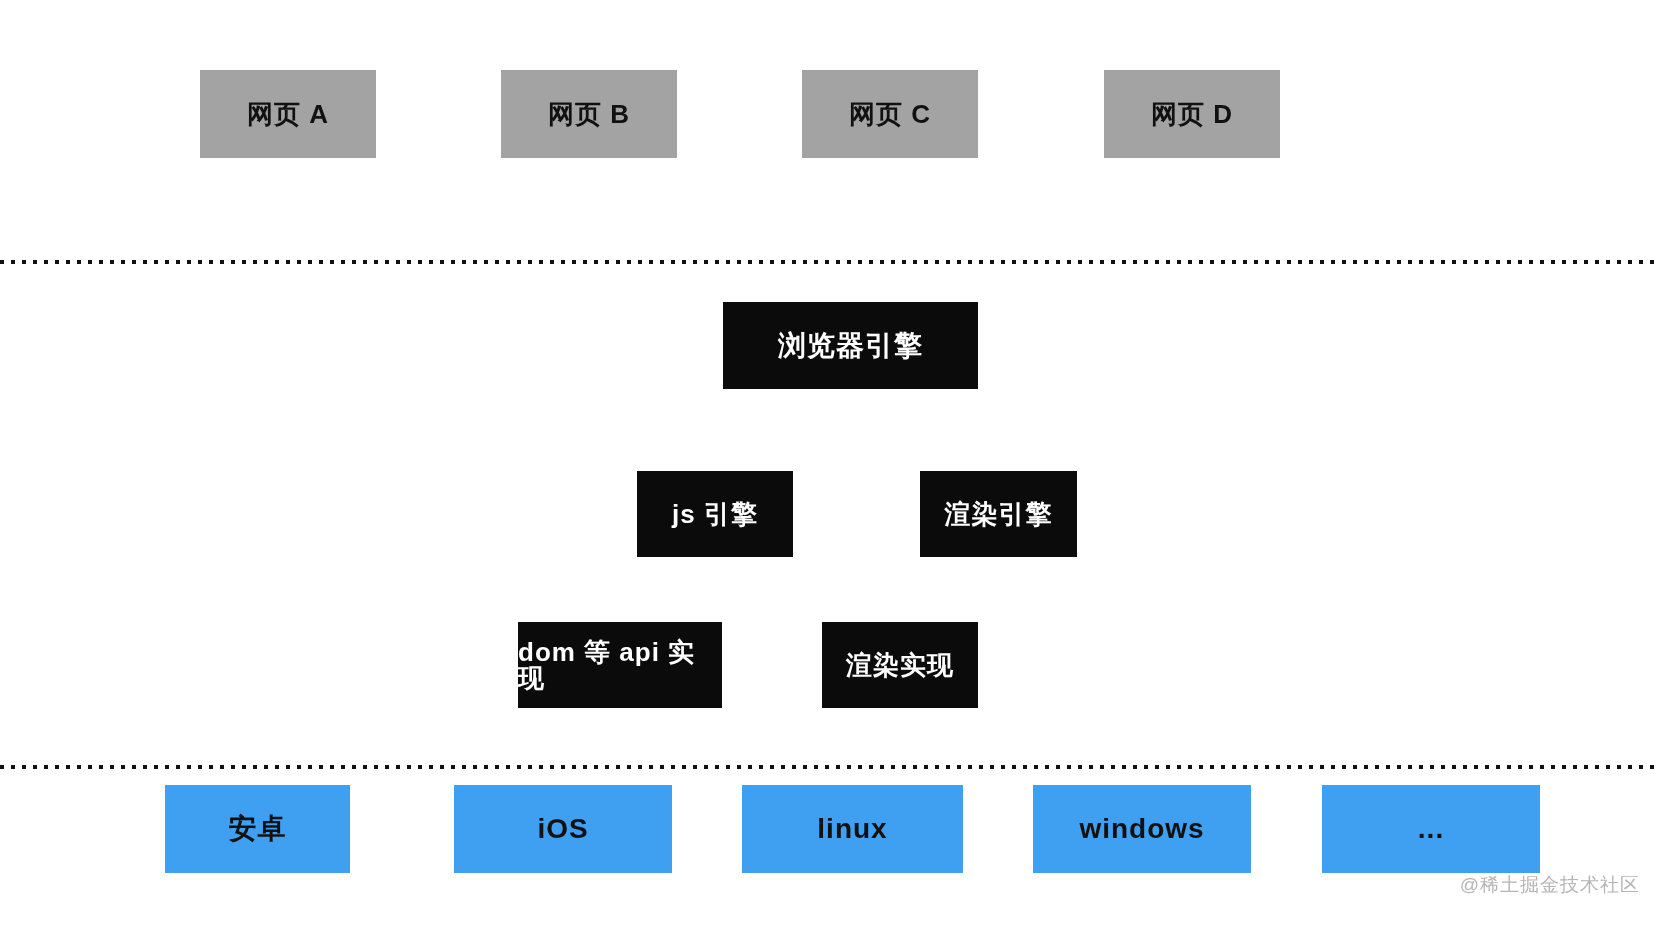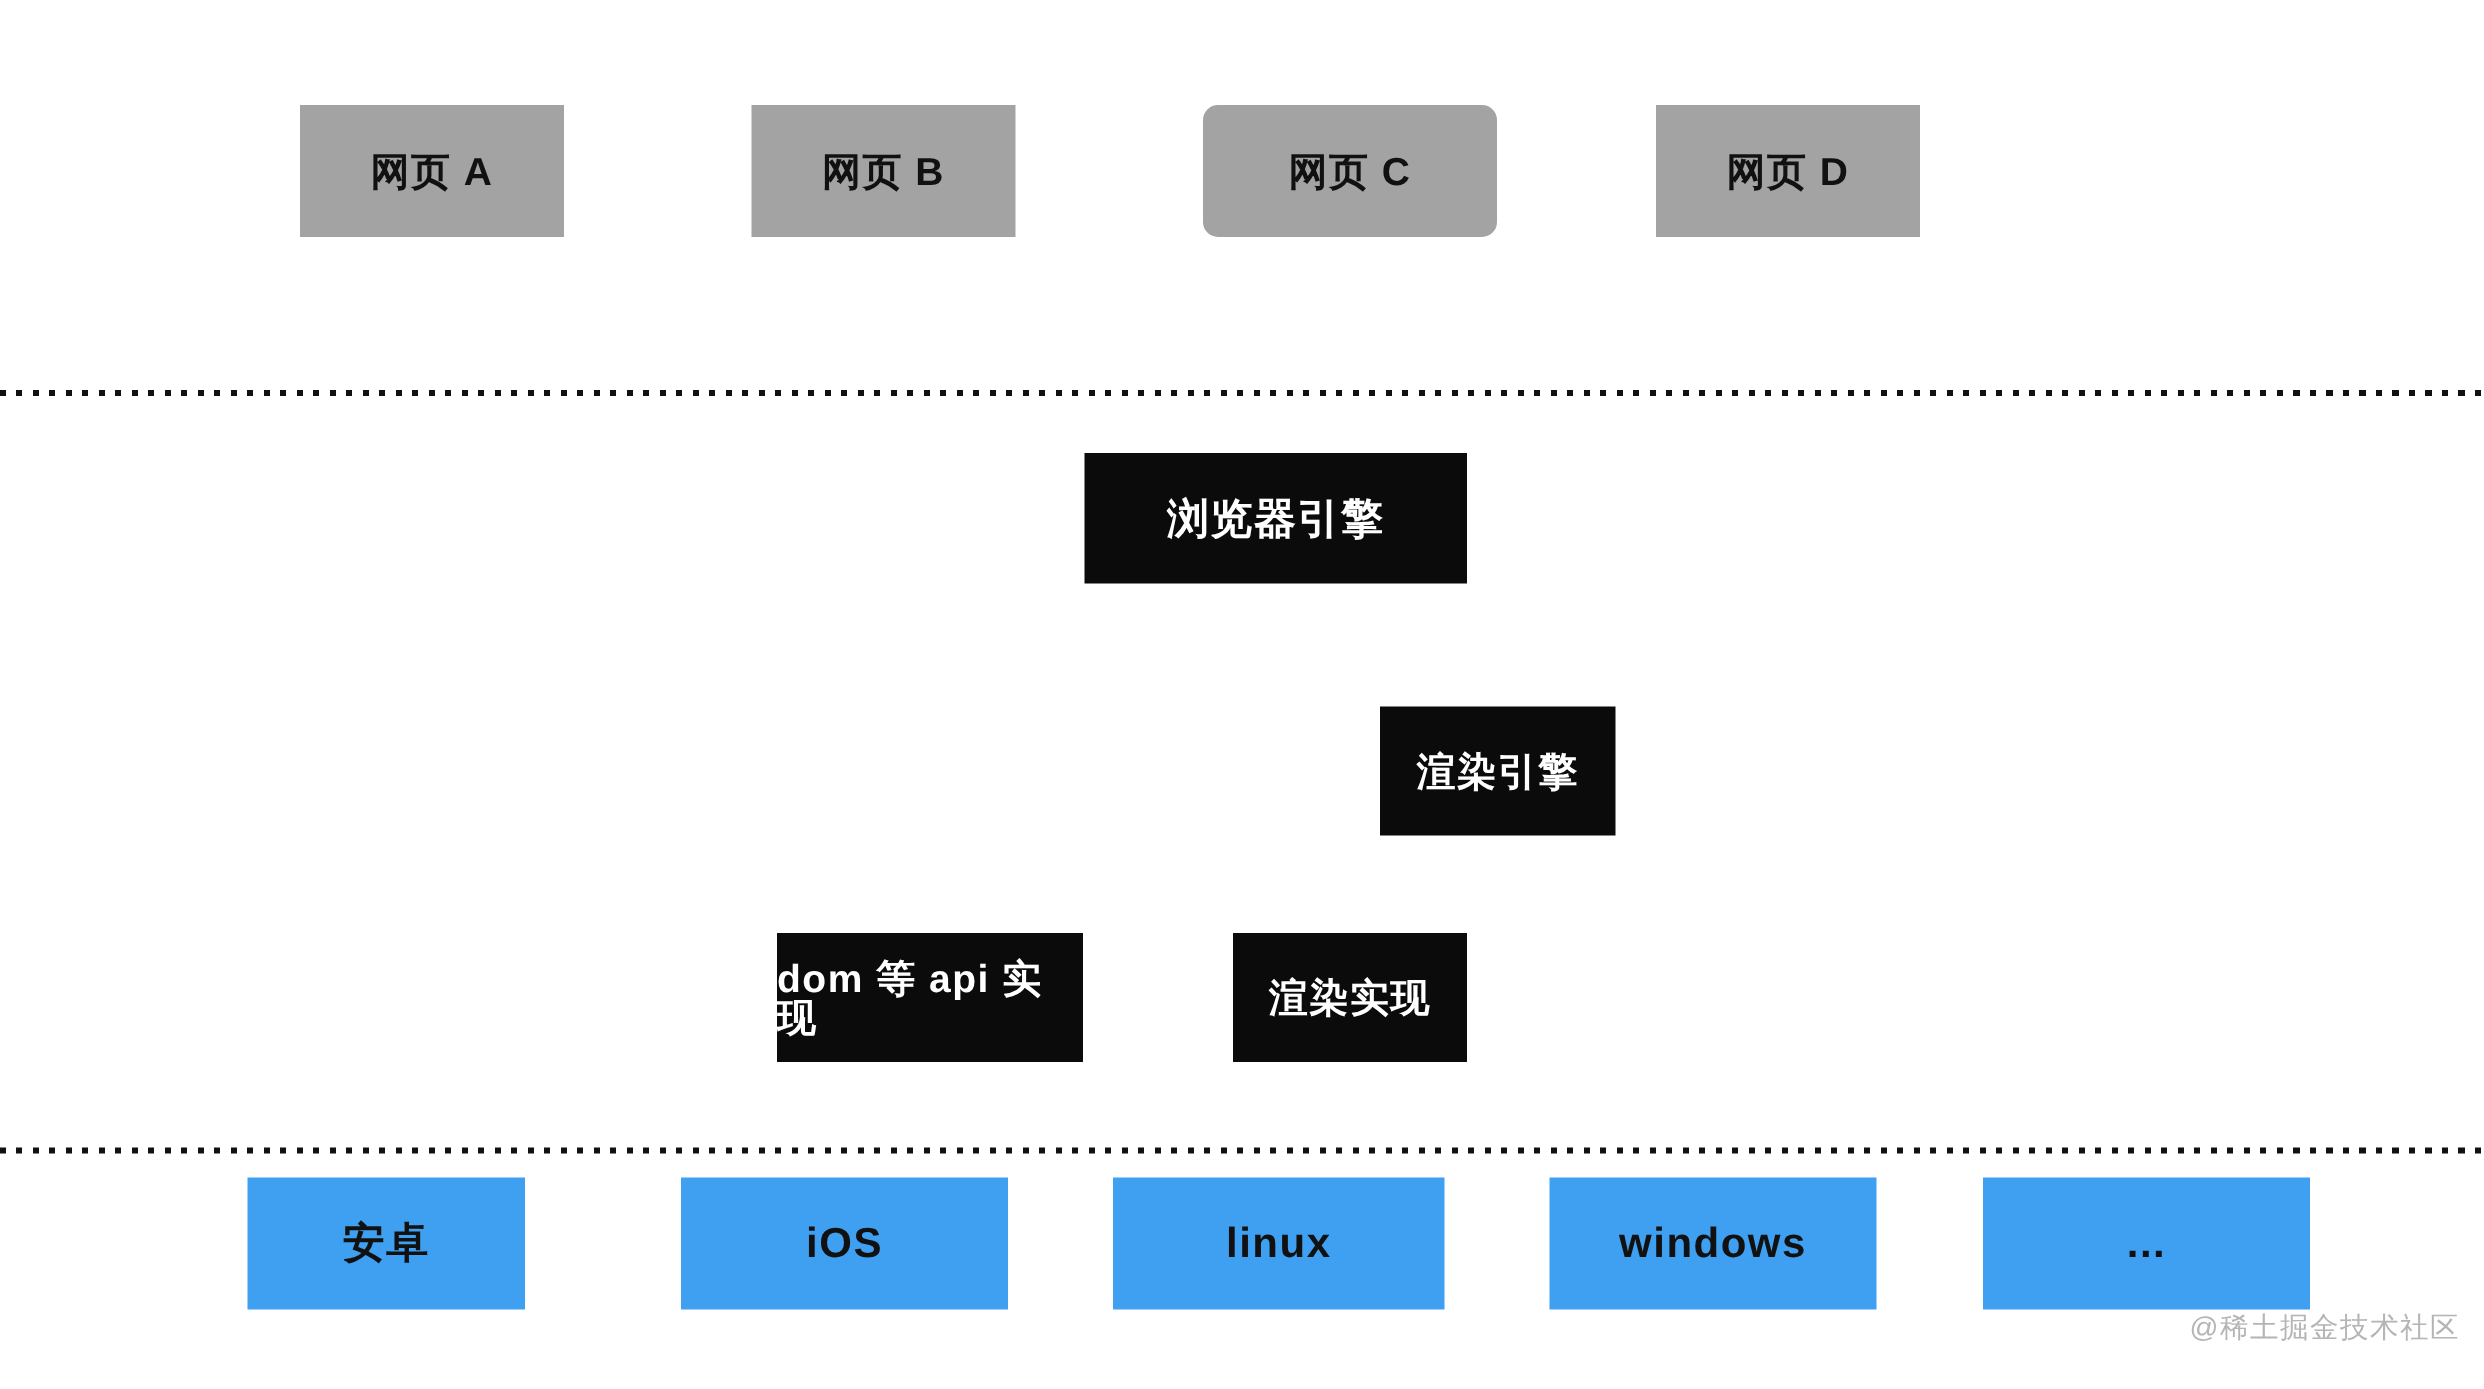--- a/index.html
+++ b/index.html
@@ -48,33 +48,36 @@
 <body>
 
 <div class="stage">
 
   <div class="box box-webpage" style="left:200px; top:70px; width:176px; height:88px;">
     <span>网页 A</span>
   </div>
   <div class="box box-webpage" style="left:501px; top:70px; width:176px; height:88px;">
     <span>网页 B</span>
   </div>
-  <div class="box box-webpage" style="left:802px; top:70px; width:196px; height:88px;border-radius:10px;">
+  <div class="box box-webpage" style="left:802px; top:70px; width:176px; height:88px;">
     <span>网页 C</span>
   </div>
   <div class="box box-webpage" style="left:1104px; top:70px; width:176px; height:88px;">
     <span>网页 D</span>
   </div>
 
   <div class="dotline" style="top:260px;"></div>
 
   <div class="box box-engine" style="left:723px; top:302px; width:255px; height:87px; font-size:28px;">
     <span>浏览器引擎</span>
   </div>
 
+  <div class="box box-engine" style="left:637px; top:471px; width:156px; height:86px;">
+    <span>js 引擎</span>
+  </div>
   <div class="box box-engine" style="left:920px; top:471px; width:157px; height:86px;">
     <span>渲染引擎</span>
   </div>
 
   <div class="box box-engine" style="left:518px; top:622px; width:204px; height:86px;">
     <span>dom 等 api 实现</span>
   </div>
   <div class="box box-engine" style="left:822px; top:622px; width:156px; height:86px;">
     <span>渲染实现</span>
   </div>

